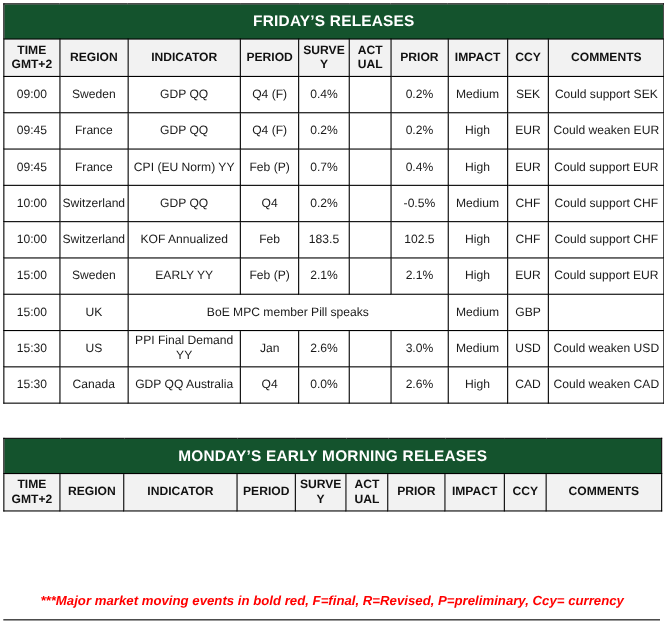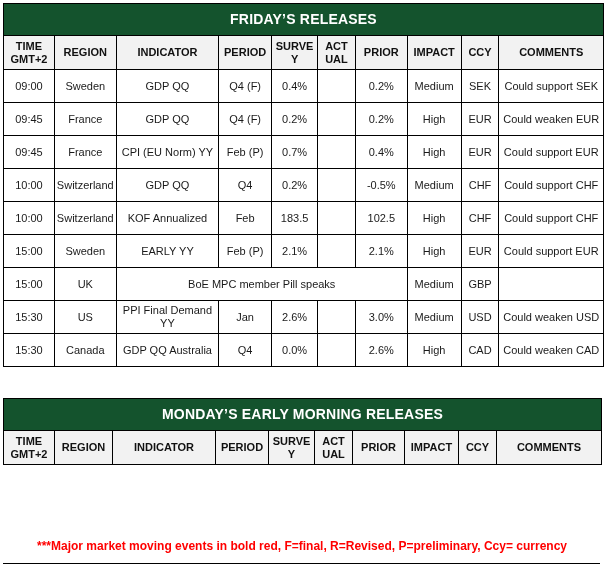--- a/index.html
+++ b/index.html
@@ -9,21 +9,21 @@
   td, th { border: 1px solid #000; text-align: center; vertical-align: middle;
            font-size: 11px; line-height: 13px; padding: 0 2px; overflow: hidden; }
   th { background: #f2f2f2; font-weight: bold; font-size: 11px; color: #111; }
   .banner td { background: #14532d; color: #ffffff; font-weight: bold; font-size: 14px;
                height: 31px; border-color: #000; letter-spacing: 0.2px; }
   .hdr th { height: 33px; }
   .row td { height: 32px; }
   #friday { top: 3px; }
   #monday { top: 398px; }
   .footer-note { position: absolute; left: 0; width: 604px; top: 539px; text-align: center;
-                 color: #ff0000; font-weight: bold; font-size: 12px; }
+                 color: #ff0000; font-weight: bold; font-style: italic; font-size: 12px; }
   .bottom-line { position: absolute; left: 3px; width: 597px; top: 563px; height: 1px; background: #000; }
 </style>
 </head>
 <body>
 
 <table id="friday">
   <colgroup>
     <col style="width:51px">
       <col style="width:58px">
       <col style="width:103px">

